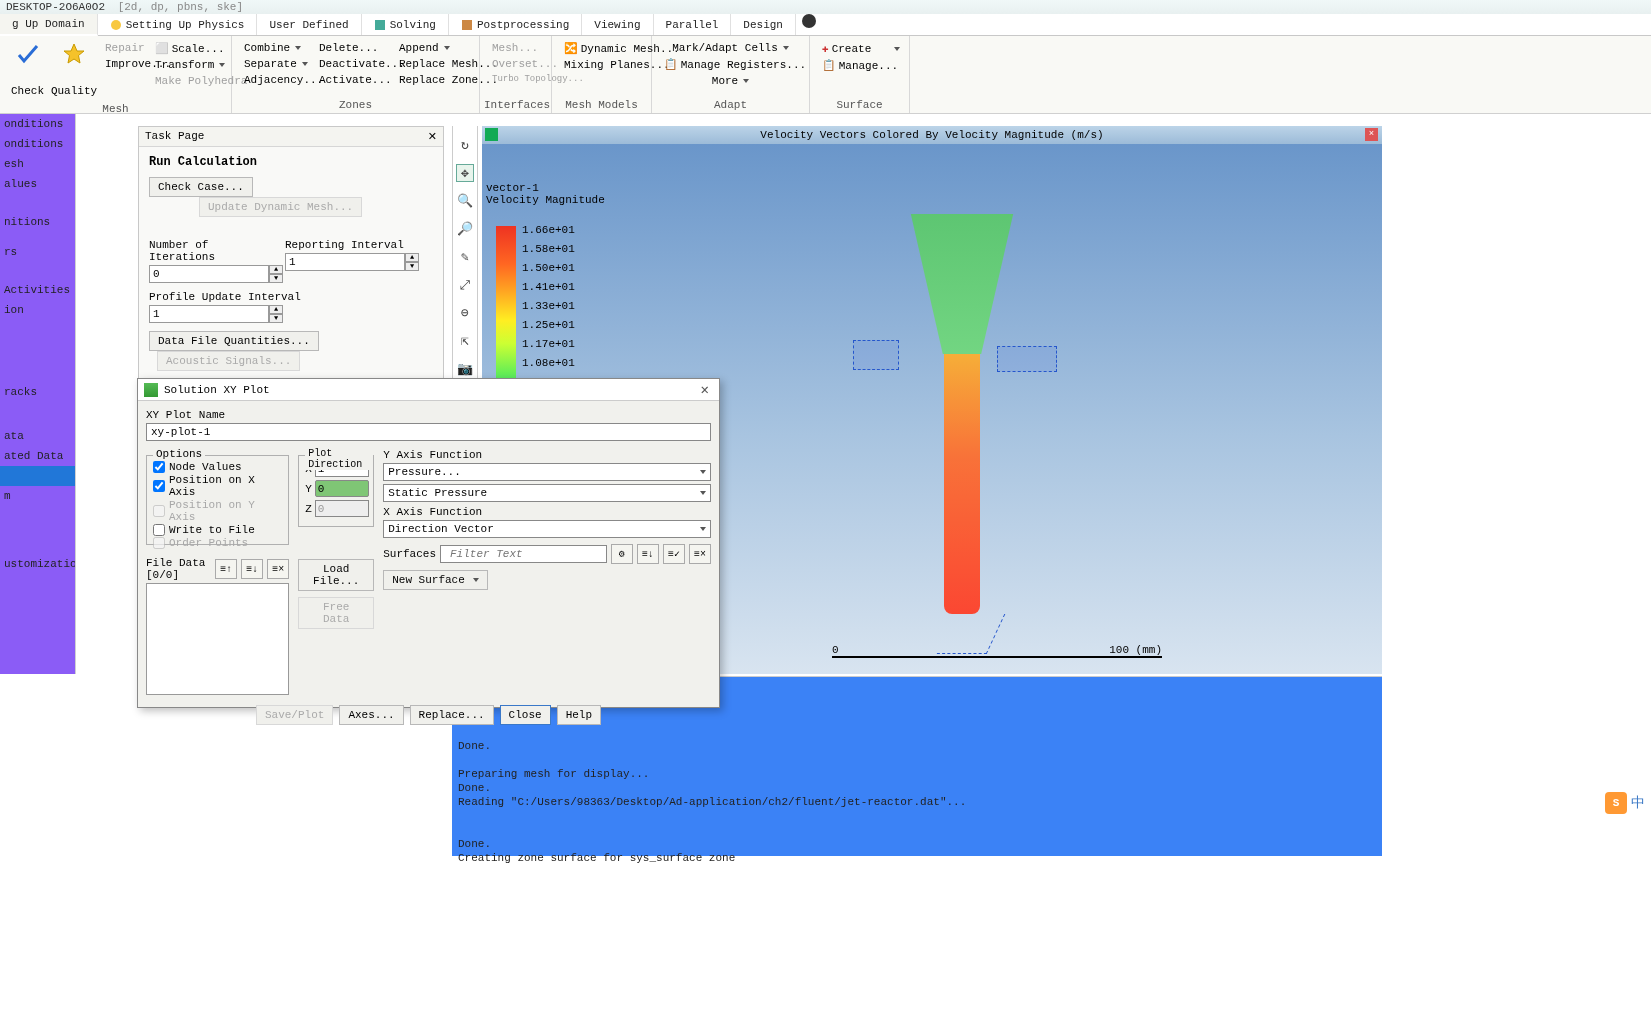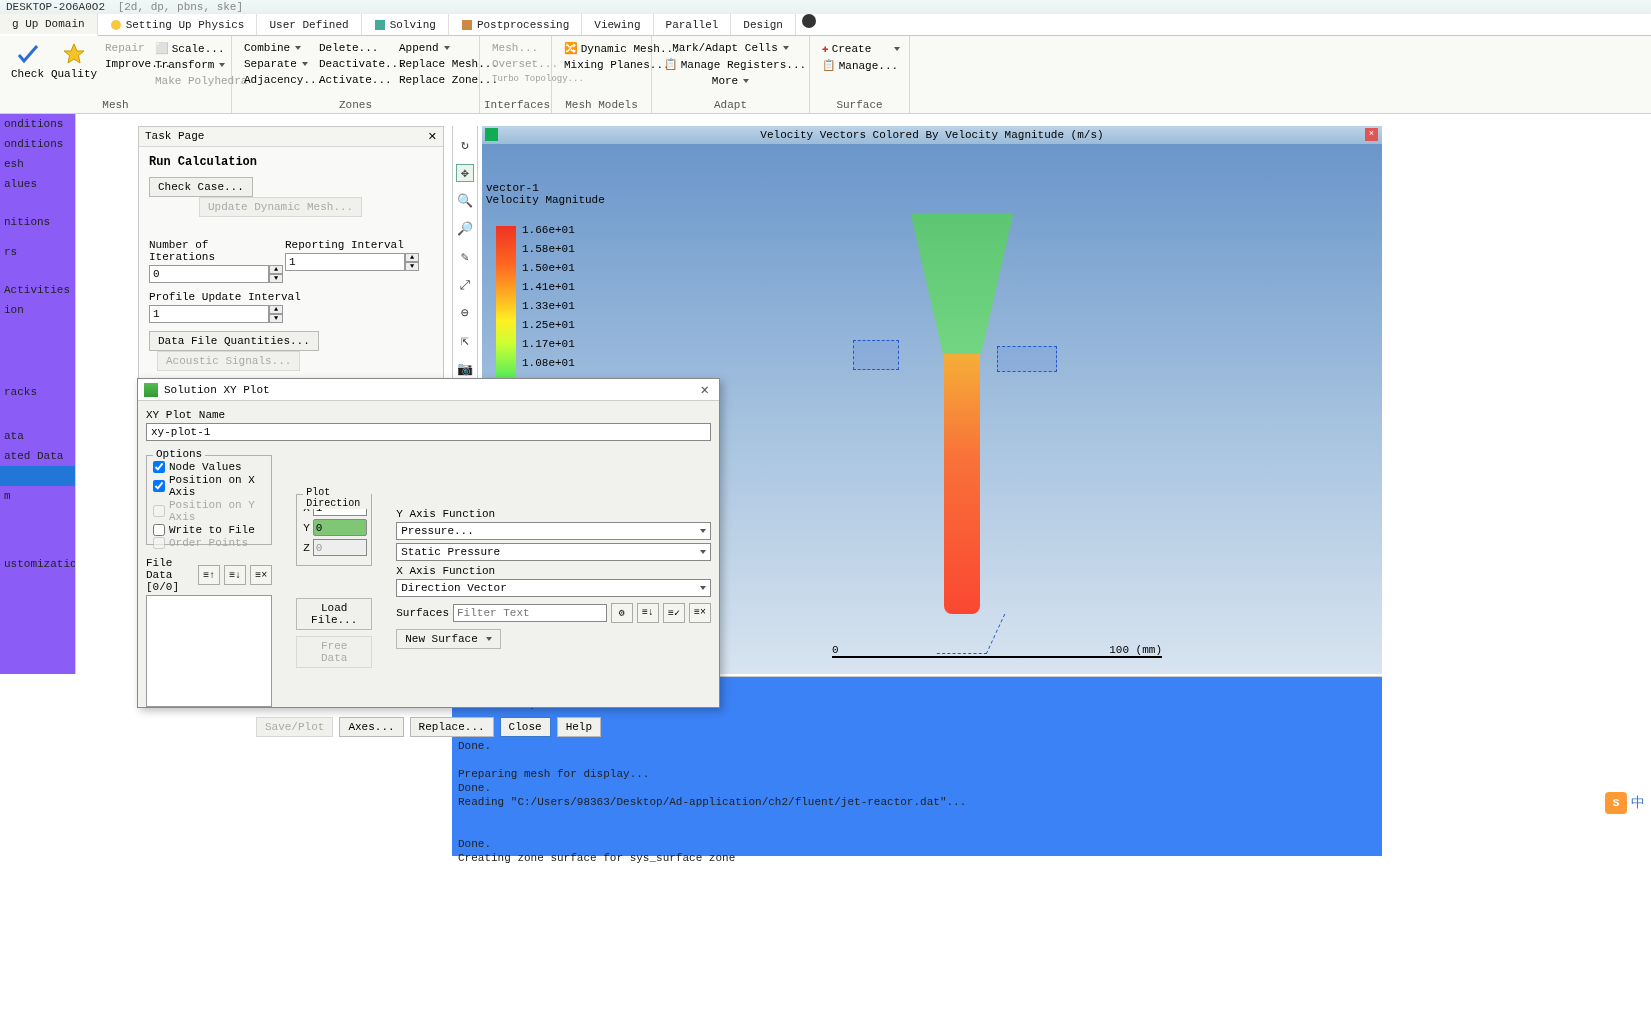--- a/index.html
+++ b/index.html
@@ -12,21 +12,21 @@
 .tabs { background: #fff; display: flex; border-bottom: 1px solid #c8c8c8; height: 22px; }
 .tabs .tab { padding: 3px 12px; border-right: 1px solid #e0e0e0; font-size: 11px; color: #222; background: #fff; display: flex; align-items: center; gap: 4px; }
 .tabs .tab.active { background: #f5f5f0; border-bottom: 2px solid #fff; margin-bottom: -1px; }
 .tabs .icon { width: 12px; height: 12px; display: inline-block; }
 .dot-icon { width: 14px; height: 14px; background: #333; border-radius: 50%; margin-left: 6px; }
 
 .ribbon { background: #f9f9f5; display: flex; border-bottom: 1px solid #d0d0d0; height: 78px; }
 .panel { border-right: 1px solid #d8d8d8; display: flex; flex-direction: column; }
 .panel-body { flex: 1; display: flex; align-items: flex-start; padding: 4px 6px; }
 .panel-title { text-align: center; font-size: 11px; color: #555; padding: 0 4px 2px; }
-.bigbtn { display: flex; flex-direction: column; align-items: center; width: 50px; padding: 2px; }
+.bigbtn { display: flex; flex-direction: column; align-items: center; width: 50px; padding: 2px; gap: 17px; }
 .bigbtn .glyph { width: 24px; height: 24px; }
 .bigbtn .lbl { margin-top: 2px; font-size: 11px; }
 .smalllist { display: flex; flex-direction: column; gap: 0; }
 .smalllist .item { padding: 2px 6px; font-size: 11px; display: flex; align-items: center; gap: 3px; white-space: nowrap; }
 .smalllist .item.disabled { color: #a0a0a0; }
 .caret { display:inline-block; width:0; height:0; border-left:3px solid transparent; border-right:3px solid transparent; border-top:4px solid #555; margin-left: 2px; }
 
 .left-tree { position: absolute; left: 0; top: 114px; width: 76px; height: 560px; border-right: 1px solid #d0d0d0; background: #8b5cf6; }
 .left-tree .node { padding: 4px 2px 4px 4px; font-size: 11px; color: #222; white-space: nowrap; overflow: hidden; }
 .left-tree .node.active { background: #2177d8; color: #fff; }
@@ -45,39 +45,39 @@
 .spin .spbtn { display:flex; flex-direction:column; }
 .spin .spbtn div { width: 14px; height: 9px; background: #eee; border: 1px solid #999; font-size: 7px; text-align: center; line-height: 7px;}
 
 .dialog { position: absolute; left: 137px; top: 378px; width: 583px; height: 330px; background: #f1f1ed; border: 1px solid #888; box-shadow: 3px 3px 8px rgba(0,0,0,0.25); }
 .dialog .dlg-title { height: 22px; background: #fff; border-bottom: 1px solid #ccc; display:flex; align-items:center; padding: 0 6px; justify-content: space-between; }
 .dialog .dlg-title .ticon { width: 14px; height: 14px; background: linear-gradient(#5b5,#393); margin-right: 6px; }
 .dialog .dlg-close { font-size: 14px; color: #555; padding: 0 4px; }
 .dialog .dlg-body { padding: 6px 8px; }
 .dlg-body .fieldlbl { font-size: 11px; margin-top: 2px; margin-bottom: 2px; display: block; }
 .dlg-body input[type=text] { width: 100%; border: 1px solid #888; padding: 1px 4px; font-size: 11px; height: 18px; background: #fff; }
-.dlg-cols { display:flex; gap: 24px; margin-top: 6px; align-items: center; }
+.dlg-cols { display:flex; gap: 9px; margin-top: 6px; }
 .grp { border: 1px solid #b0b0b0; padding: 4px 6px 6px; position: relative; margin-top: 8px; }
 .grp .legend { position: absolute; top: -8px; left: 6px; background: #f1f1ed; padding: 0 3px; font-size: 11px; }
 .chk { display:flex; align-items:center; gap: 4px; margin: 1px 0; }
 .chk input { width: 12px; height: 12px; }
 .chk .dis { color: #a8a8a8; }
 .plotdir { width: 80px; }
 .plotdir .pdrow { display:flex; align-items:center; gap: 3px; margin-bottom: 3px; }
 .plotdir .pdrow span { width: 10px; }
 .plotdir .pdrow input { width: 54px; height: 17px; border: 1px solid #888; padding: 0 2px; font-size: 11px; }
 .plotdir .pdrow input.dis { background: #eee; color: #999; }
 .plotdir .highlight { background: #7fc675; border-radius: 2px; }
 .selectbox { width: 100%; border: 1px solid #888; background: #fff; padding: 2px 4px; font-size: 11px; height: 18px; display:flex; justify-content:space-between; align-items:center; }
 .listpane { width: 100%; border: 1px solid #999; background: #fff; height: 92px; overflow: hidden; font-size: 12px; position: relative; }
 .listpane .li { padding: 1px 4px; font-family: Arial, sans-serif; font-size: 12px; }
 .listpane .scrollbar { position:absolute; right:0; top:0; width:15px; height:100%; background:#f0f0f0; border-left:1px solid #ccc; }
 .listpane .thumb { width:13px; height:22px; background:#c8c8c8; margin:1px; border-radius:2px; }
 .surf-tools { display:flex; gap: 4px; align-items:center; }
-.surf-tools input { flex:1; border: 1px solid #888; height: 18px; padding: 0 3px; font-size: 11px; }
+.surf-tools input { flex:1; border: 1px solid #888; height: 18px; padding: 0 9px; font-size: 11px; font-style: italic; }
 .toolbtn { width: 22px; height: 20px; border: 1px solid #aaa; background: #f5f5f0; display:flex; align-items:center; justify-content:center; font-size: 10px; }
 .dlg-footer { display:flex; gap: 6px; justify-content:center; margin-top: 10px; }
 
 .viz-wrap { position: absolute; left: 452px; top: 126px; width: 930px; height: 548px; }
 .vert-tb { width: 26px; height: 100%; background: #fff; border-right: 1px solid #ccc; border-left: 1px solid #ccc; display:flex; flex-direction:column; align-items:center; gap: 10px; padding-top: 10px; }
 .vert-tb .tbtn { width: 18px; height: 18px; display:flex; align-items:center; justify-content:center; color: #444; font-size: 13px; }
 .vert-tb .tbtn.active { border: 1px solid #6a9; background: #e8f4ec; }
 .viz { position: absolute; left: 30px; top: 0; right: 0; bottom: 0; }
 .viz-title { background: linear-gradient(#bcd4e8,#9cbbd8); height: 18px; font-size: 11px; text-align: center; line-height: 18px; position: relative; }
 .viz-title .vicon { position:absolute; left:3px; top:2px; width:13px; height:13px; background:#1a5; }

